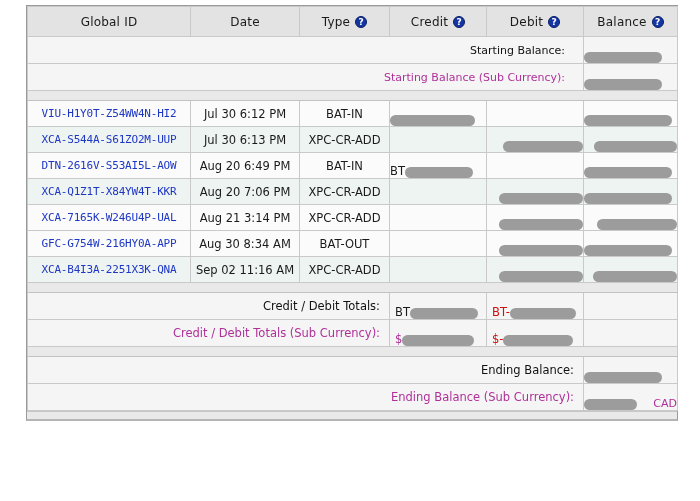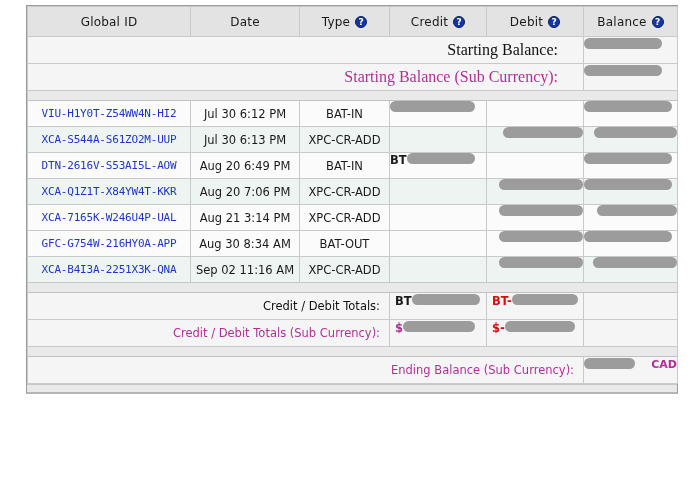--- a/index.html
+++ b/index.html
@@ -89,24 +89,23 @@
     font-family: "DejaVu Sans", sans-serif;
     font-weight: bold;
     cursor: pointer;
     box-sizing: border-box;
   }
 
   
   tr.summary td { height: 26px; background: #f5f5f5; }
   tr.summary td.label-cell {
     text-align: right;
-    padding-right: 25px;
-    font-size: 16px;
-    white-space: nowrap;
-    font-family: Liberation Serif, serif;
+    padding-right: 18px;
+    font-size: 11px;
+    white-space: nowrap;
   }
 
   tr.spacer td {
     height: 9px;
     background: #e9e9e9;
     border-left: 1px solid #c9c9c9;
     border-right: 1px solid #c9c9c9;
     border-top: 1px solid #c2c2c2;
     border-bottom: 1px solid #c2c2c2;
   }
@@ -139,24 +138,23 @@
     text-align: center;
     font-size: 11.5px;
     color: #1a1a1a;
     white-space: nowrap;
   }
   td.money { padding: 0 4px; }
 
   
   .money-inner {
     display: flex;
-    align-items: flex-start;
+    align-items: flex-end;
     height: 25px;
     white-space: nowrap;
-    font-weight: bold;
   }
   .money-inner.right { justify-content: flex-end; }
   .bar {
     display: inline-block;
     height: 11px;
     border-radius: 6px;
     background: #9c9c9c;
   }
   .prefix {
     font-size: 11.5px;
@@ -455,20 +453,30 @@
               <span class="bar" style="width:70px"></span>
             </div>
           </td>
           <td class="bal-empty"></td>
         </tr>
 
         <tr class="spacer">
           <td colspan="6"></td>
         </tr>
 
+        <tr class="ending">
+          <td class="label-cell" colspan="5">
+            <span class="lbl-black">Ending Balance:</span>
+          </td>
+          <td class="money">
+            <div class="money-inner">
+              <span class="bar" style="width:78px"></span>
+            </div>
+          </td>
+        </tr>
 
         <tr class="ending">
           <td class="label-cell" colspan="5">
             <span class="lbl-magenta">Ending Balance (Sub Currency):</span>
           </td>
           <td class="money">
             <div class="money-inner">
               <span class="bar" style="width:62px"></span>
               <span class="suffix sfx-magenta">CAD</span>
             </div>

